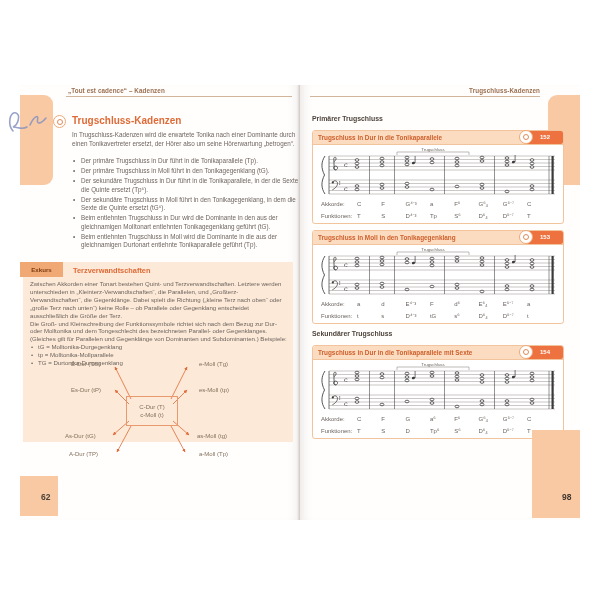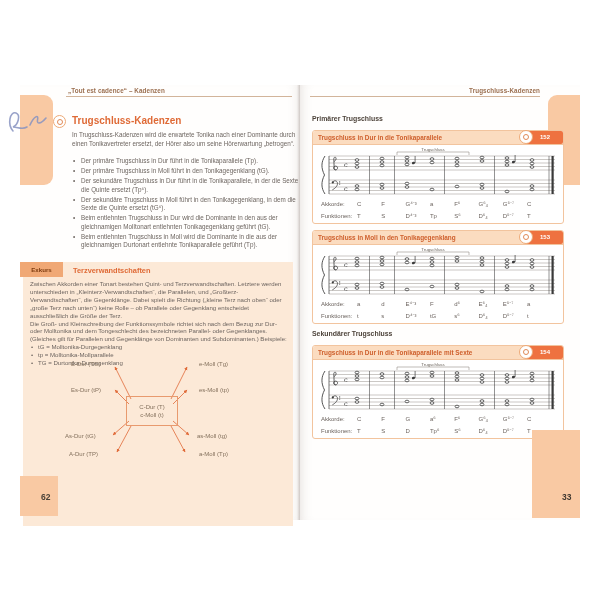--- a/index.html
+++ b/index.html
@@ -24,21 +24,21 @@
              margin:2.7px auto 0;}
   
   .lp-title{position:absolute;left:52px;top:30px;font-size:10px;font-weight:bold;color:#df6a36;}
   .lp-cd{position:absolute;left:33px;top:30px;width:13px;height:13px;}
   .lp-intro{position:absolute;left:52px;top:46px;width:224px;font-size:6.3px;line-height:8.7px;}
   .lp-bullets{position:absolute;left:52px;top:72px;width:228px;margin:0;padding:0;list-style:none;
               font-size:6.3px;line-height:8.5px;}
   .lp-bullets li{position:relative;padding-left:9px;margin-bottom:1.5px;}
   .lp-bullets li::before{content:"•";position:absolute;left:1px;color:#6d6560;}
   
-  .exkurs{position:absolute;left:3px;top:177px;width:270px;height:264px;background:#fce9d7;}
+  .exkurs{position:absolute;left:3px;top:177px;width:270px;height:180px;background:#fce9d7;}
   .ex-tab{position:absolute;left:-3px;top:0;width:43px;height:15px;background:#f0a875;
           font-size:6.2px;font-weight:bold;color:#7d3c10;text-align:center;line-height:15px;}
   .ex-title{position:absolute;left:50px;top:4px;font-size:7.4px;font-weight:bold;color:#df6a36;}
   .ex-text{position:absolute;left:7px;top:18px;width:258px;font-size:6.1px;line-height:7.9px;}
   .ex-text p{margin:0;}
   .ex-list{margin:0;padding:0;list-style:none;}
   .ex-list li{position:relative;padding-left:8px;line-height:7.8px;}
   .ex-list li::before{content:"•";position:absolute;left:1px;}
   .diagram{position:absolute;left:0;top:0;width:270px;height:212px;}
   .diag-label{position:absolute;font-size:6px;color:#83705c;white-space:nowrap;}
@@ -435,15 +435,15 @@
             <span>Tp⁶</span>
             <span>S⁶</span>
             <span>D⁶₄</span>
             <span>D⁵⁻⁷</span>
             <span>T</span>
           </div>
         </div>
       </div>
 
     <div class="edge-tab block-br"></div>
-    <div class="pagenum" style="left:262px;top:407px;color:#3f372f">33</div>
+    <div class="pagenum" style="left:262px;top:407px;color:#3f372f">98</div>
   </div>
 </div>
 
 </body></html>

